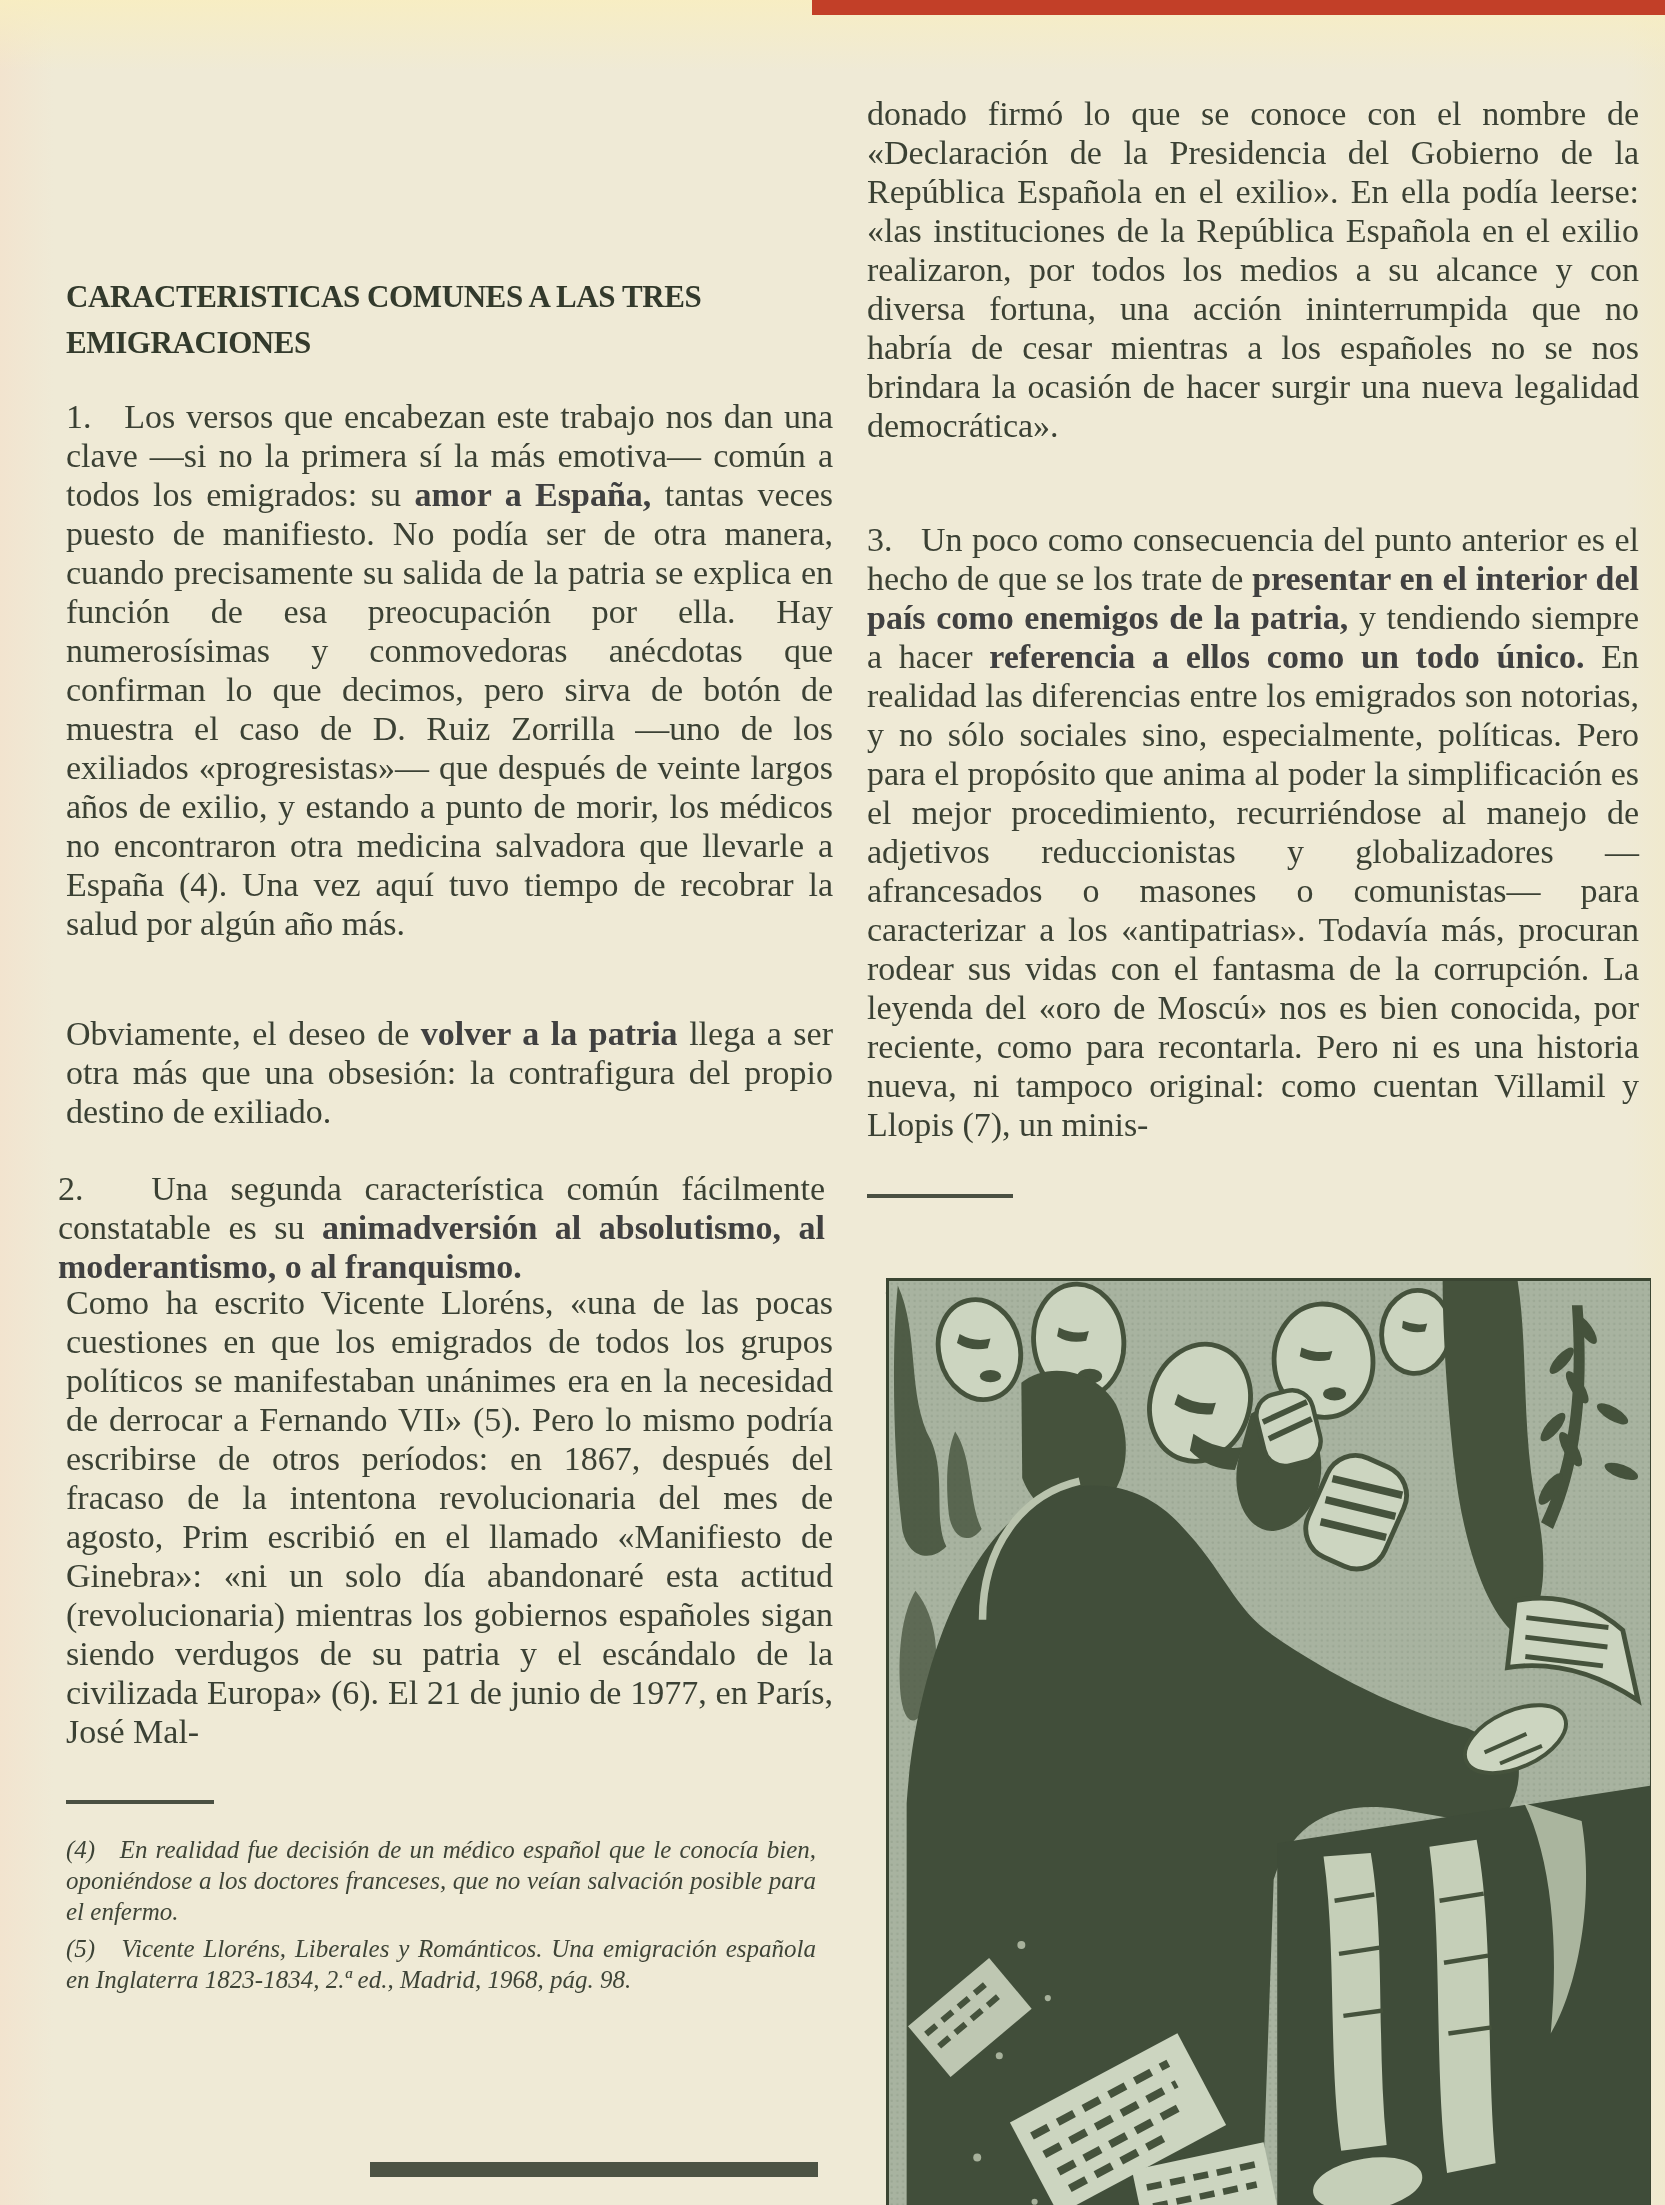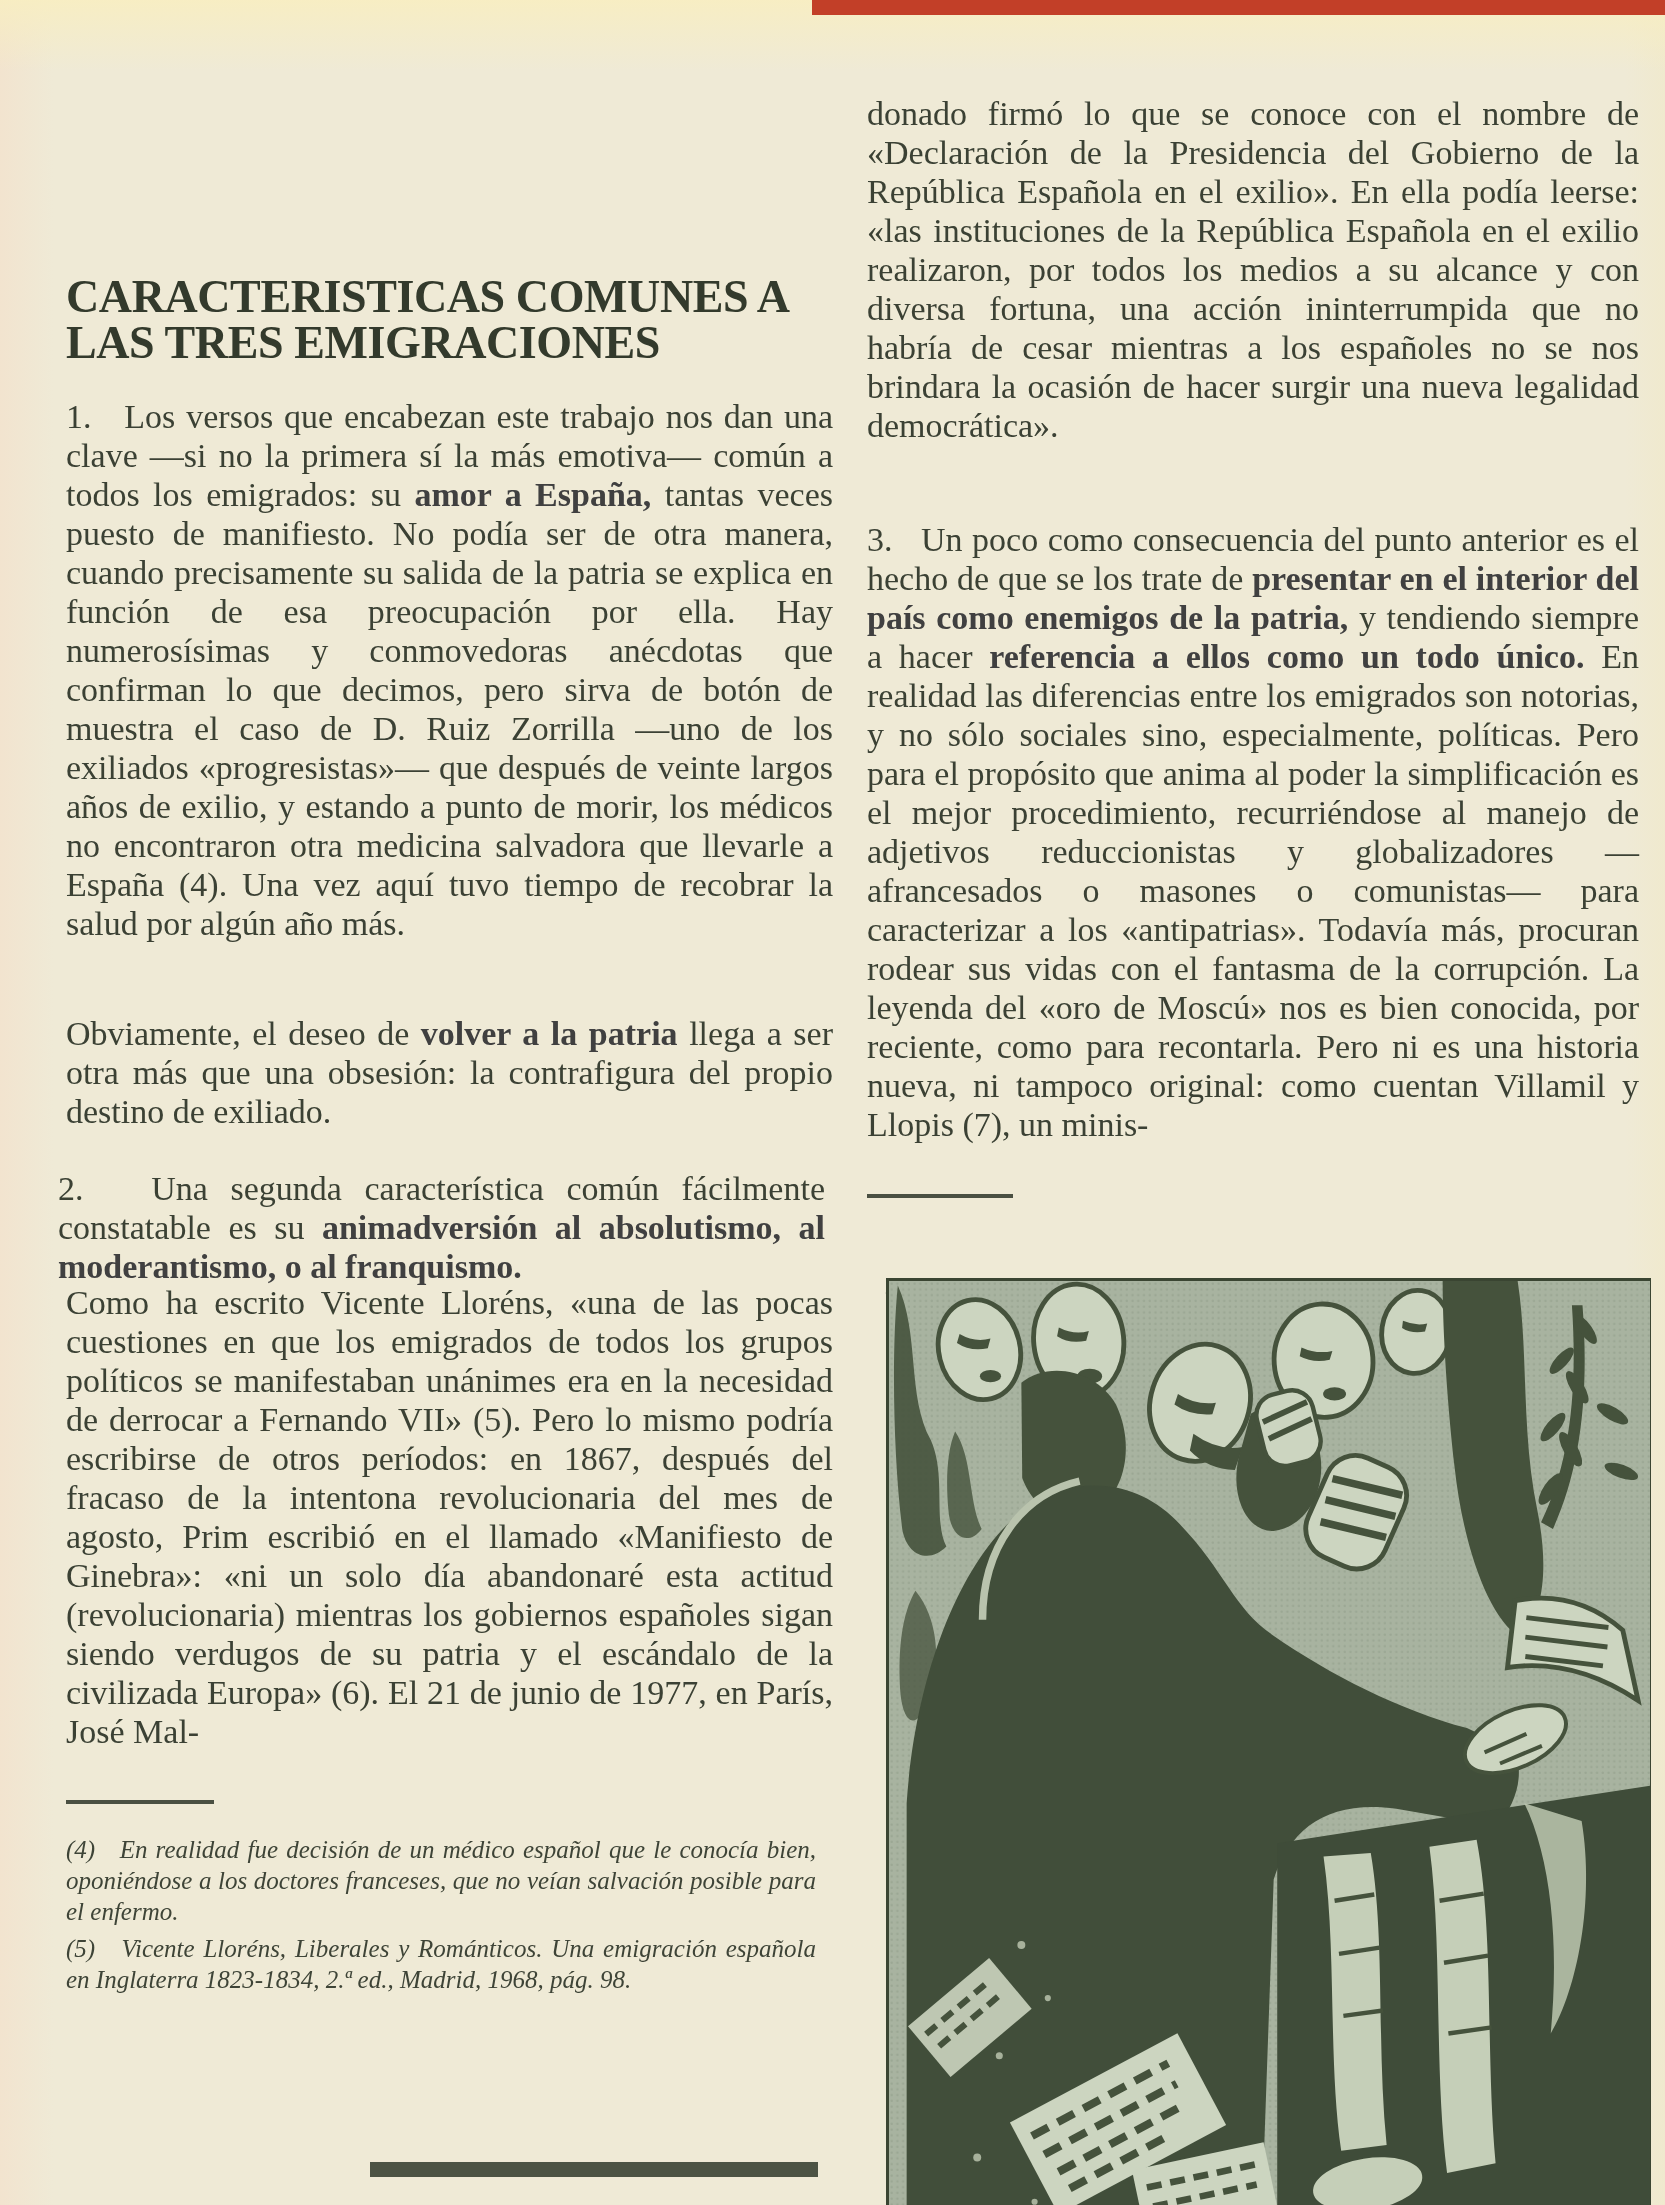--- a/index.html
+++ b/index.html
@@ -17,21 +17,21 @@
       linear-gradient(90deg, rgba(243,226,205,.8) 0, rgba(243,226,205,0) 53px),
       linear-gradient(0deg, rgba(236,230,205,.9) 0, rgba(236,230,205,0) 88px),
       linear-gradient(270deg, rgba(240,233,204,.8) 0, rgba(240,233,204,0) 40px);
   }
   .block{position:absolute;}
   .col{width:767px;text-align:justify;font-size:34px;line-height:39px;color:#3b4134;}
   .colr{width:772px;}
   .b{font-weight:bold;color:#404040;}
   .i{font-style:italic;}
   .heading{
-    width:767px;font-weight:bold;font-size:46px;line-height:46px;
+    width:767px;font-weight:bold;font-size:31px;line-height:46px;
     color:#333a2c;letter-spacing:-0.4px;text-align:left;
   }
   .fnrule{height:4px;background:#4a5042;}
   .footnotes{width:750px;font-size:25px;line-height:31px;color:#3e4437;text-align:justify;}
   .footnote{margin-bottom:6.2px;}
   .caption-bar{width:448px;height:15px;background:#4c5344;}
   .caption{
     width:699px;text-align:right;
     font-family:"Liberation Sans", sans-serif;font-weight:bold;
     font-size:20px;line-height:28px;color:#3b3f35;

